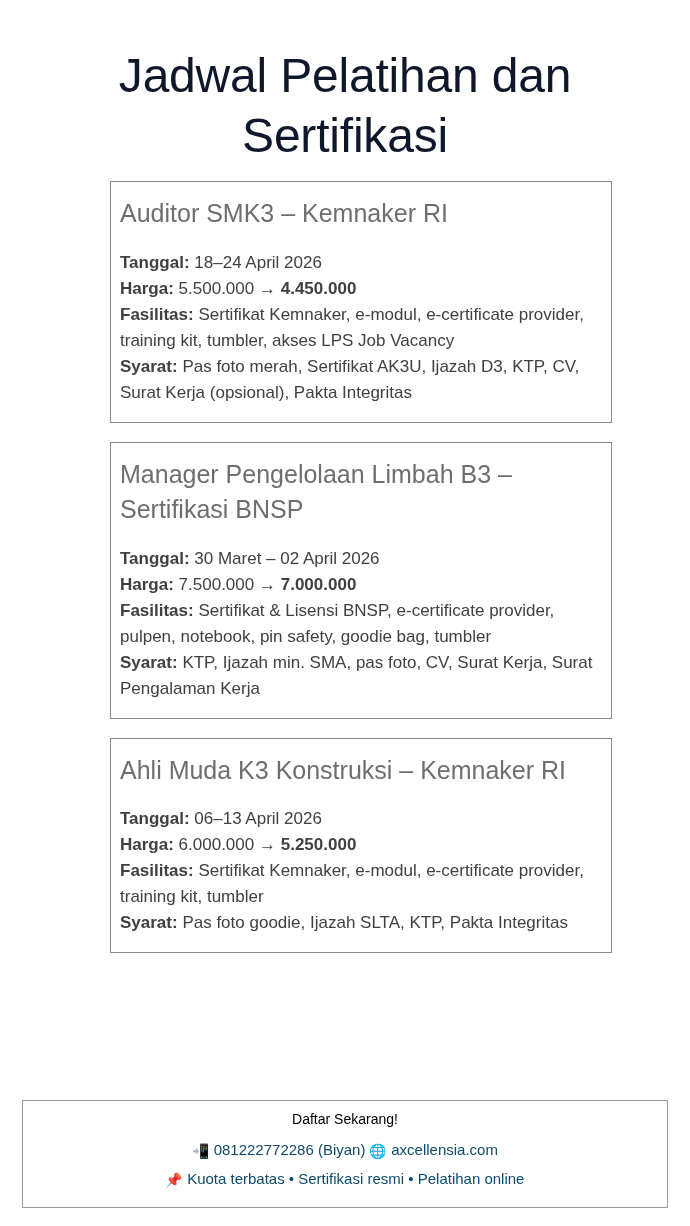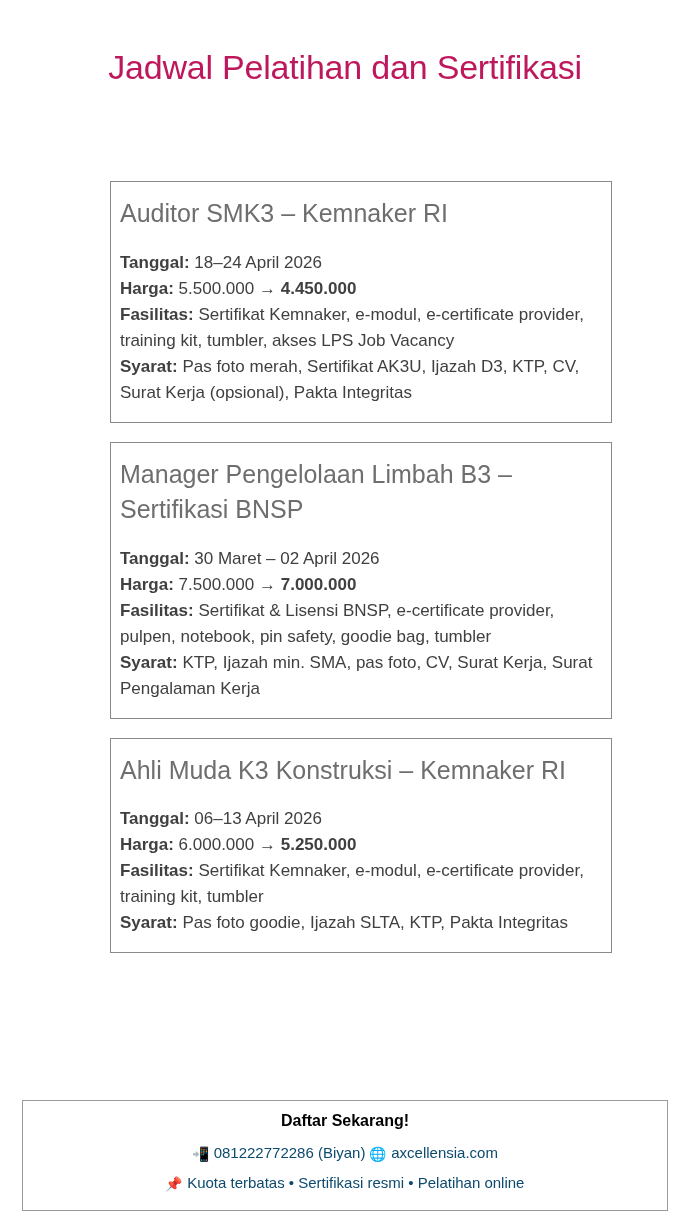--- a/index.html
+++ b/index.html
@@ -20,25 +20,25 @@
     position: relative;
     box-sizing: border-box;
     background: #ffffff;
   }
 
   
   .page-title {
     margin: 0;
     padding: 46px 30px 0 30px;
     text-align: center;
-    font-size: 34px;
+    font-size: 48px;
     font-weight: 400;
     line-height: 1.25;
     letter-spacing: -0.2px;
-    color: #be185d;
+    color: #0f172a;
   }
   .page-title .title-line {
     display: block;
   }
 
   
   .cards {
     margin: 0;
     padding: 0;
     position: absolute;
@@ -91,22 +91,22 @@
     top: 1100px;
     width: 646px;
     box-sizing: border-box;
     border: 1px solid #9a9a9a;
     background: #ffffff;
     padding: 8px 10px 9px 10px;
     text-align: center;
   }
   .footer-heading {
     margin: 0;
-    font-size: 16px;
-    font-weight: 700;
+    font-size: 14px;
+    font-weight: 400;
     line-height: 1.55;
     color: #000000;
   }
   .footer-line {
     margin: 8px;
     font-size: 15px;
     font-weight: 400;
     line-height: 1.45;
     color: #0c4a6e;
     white-space: nowrap;

